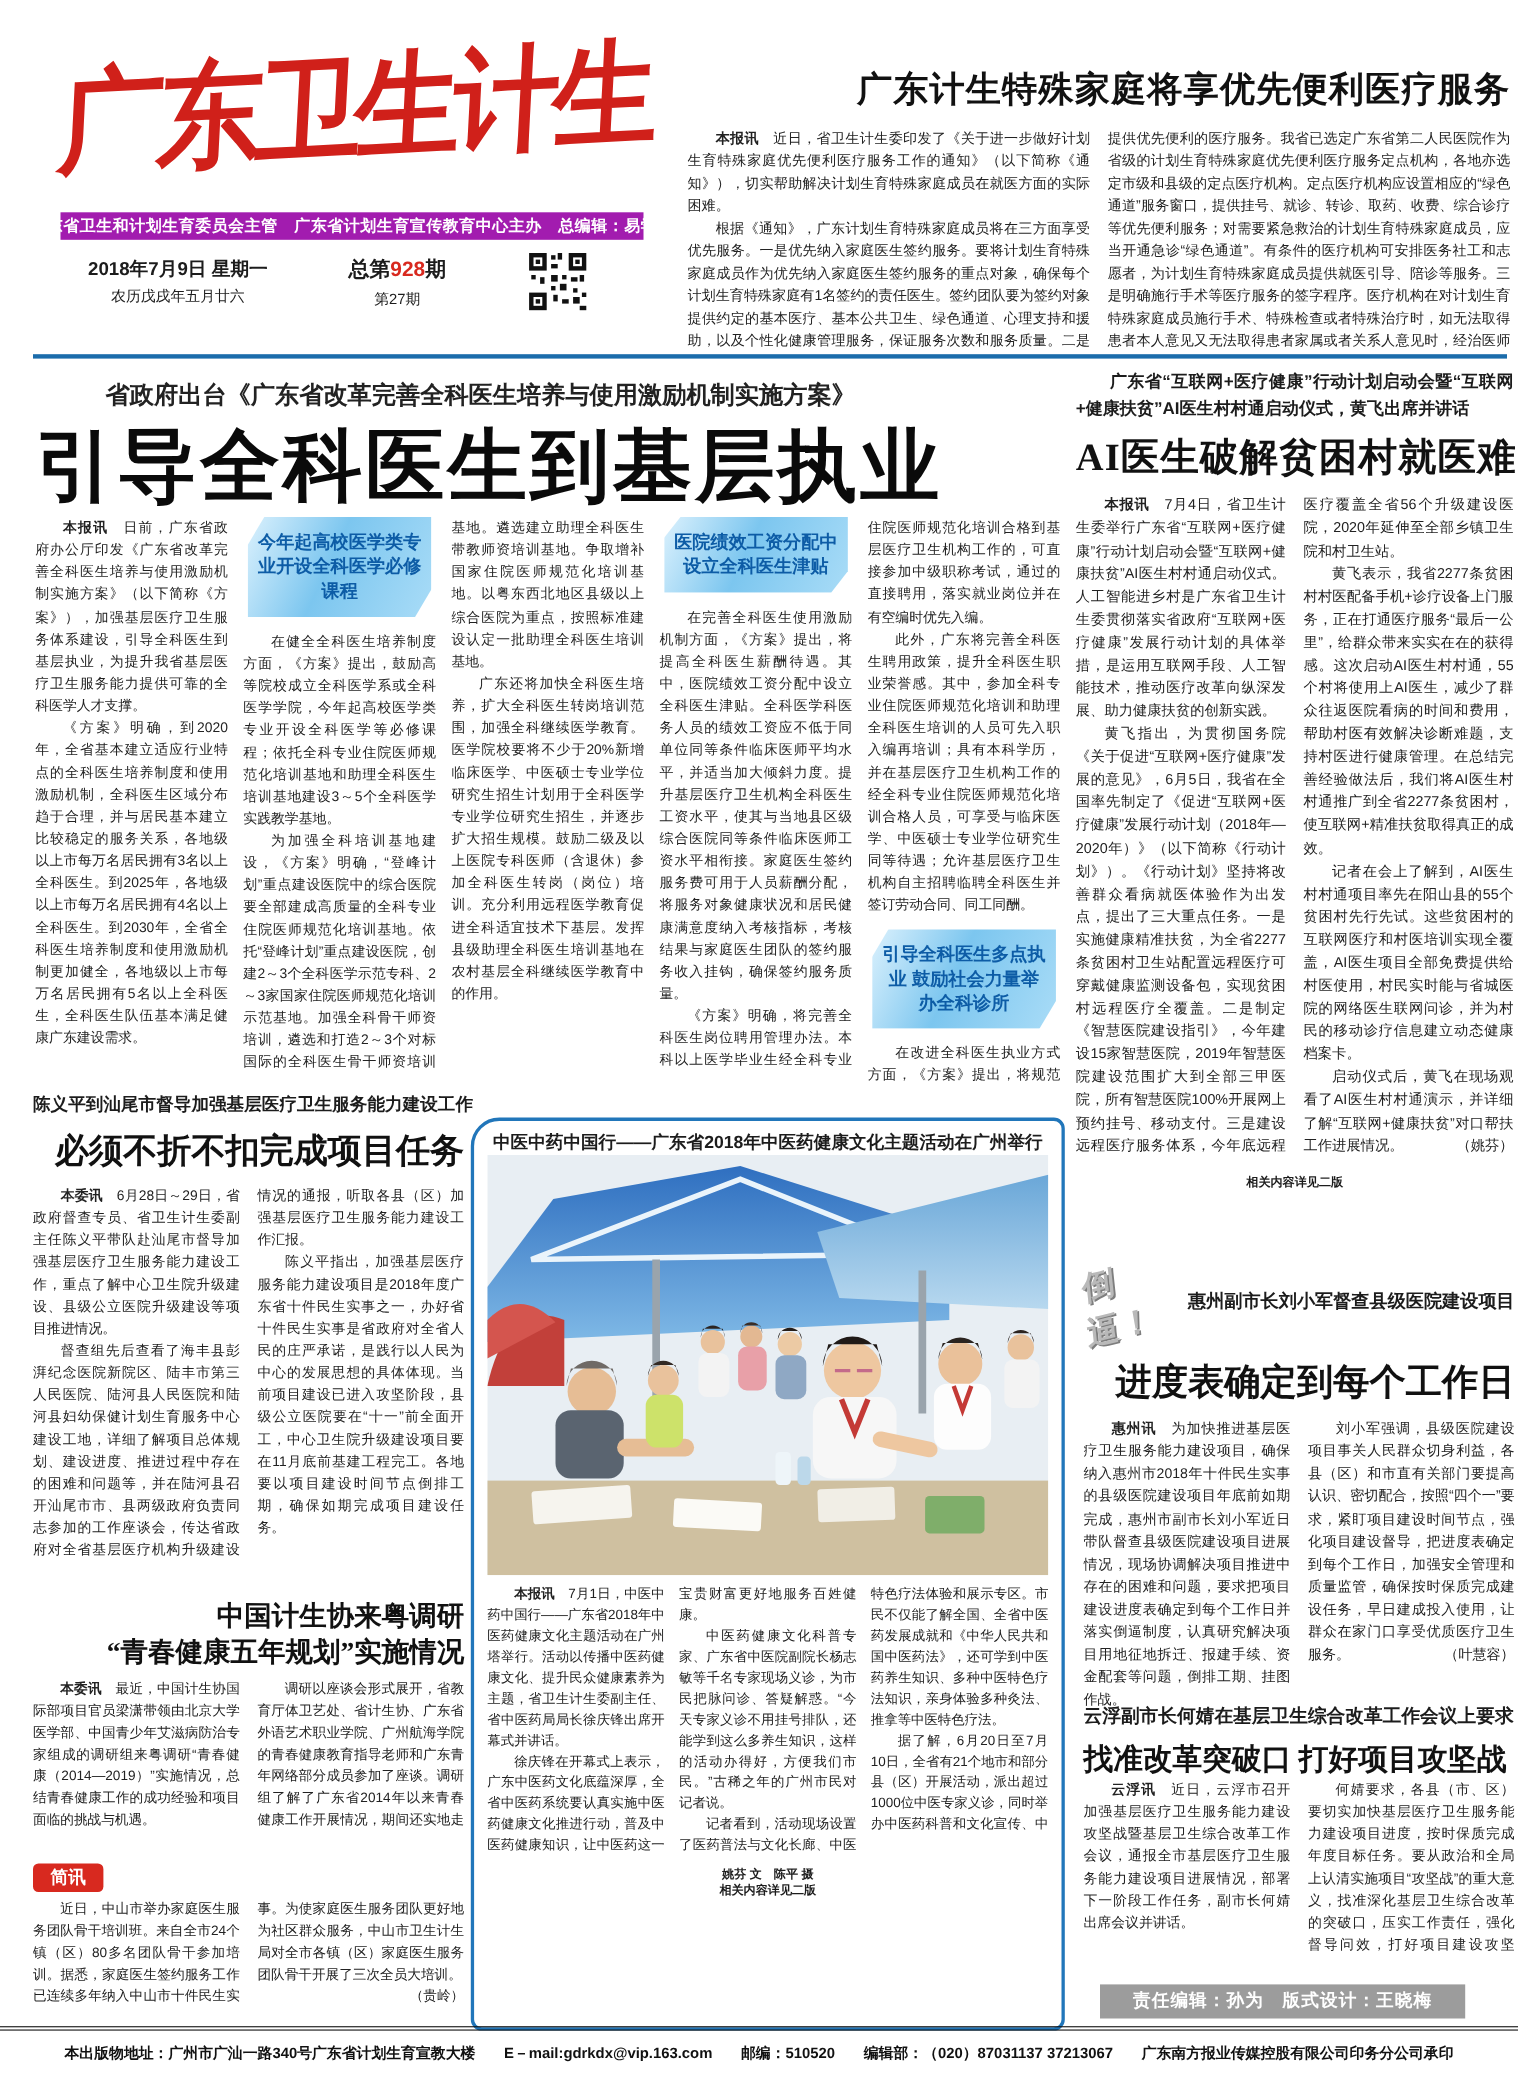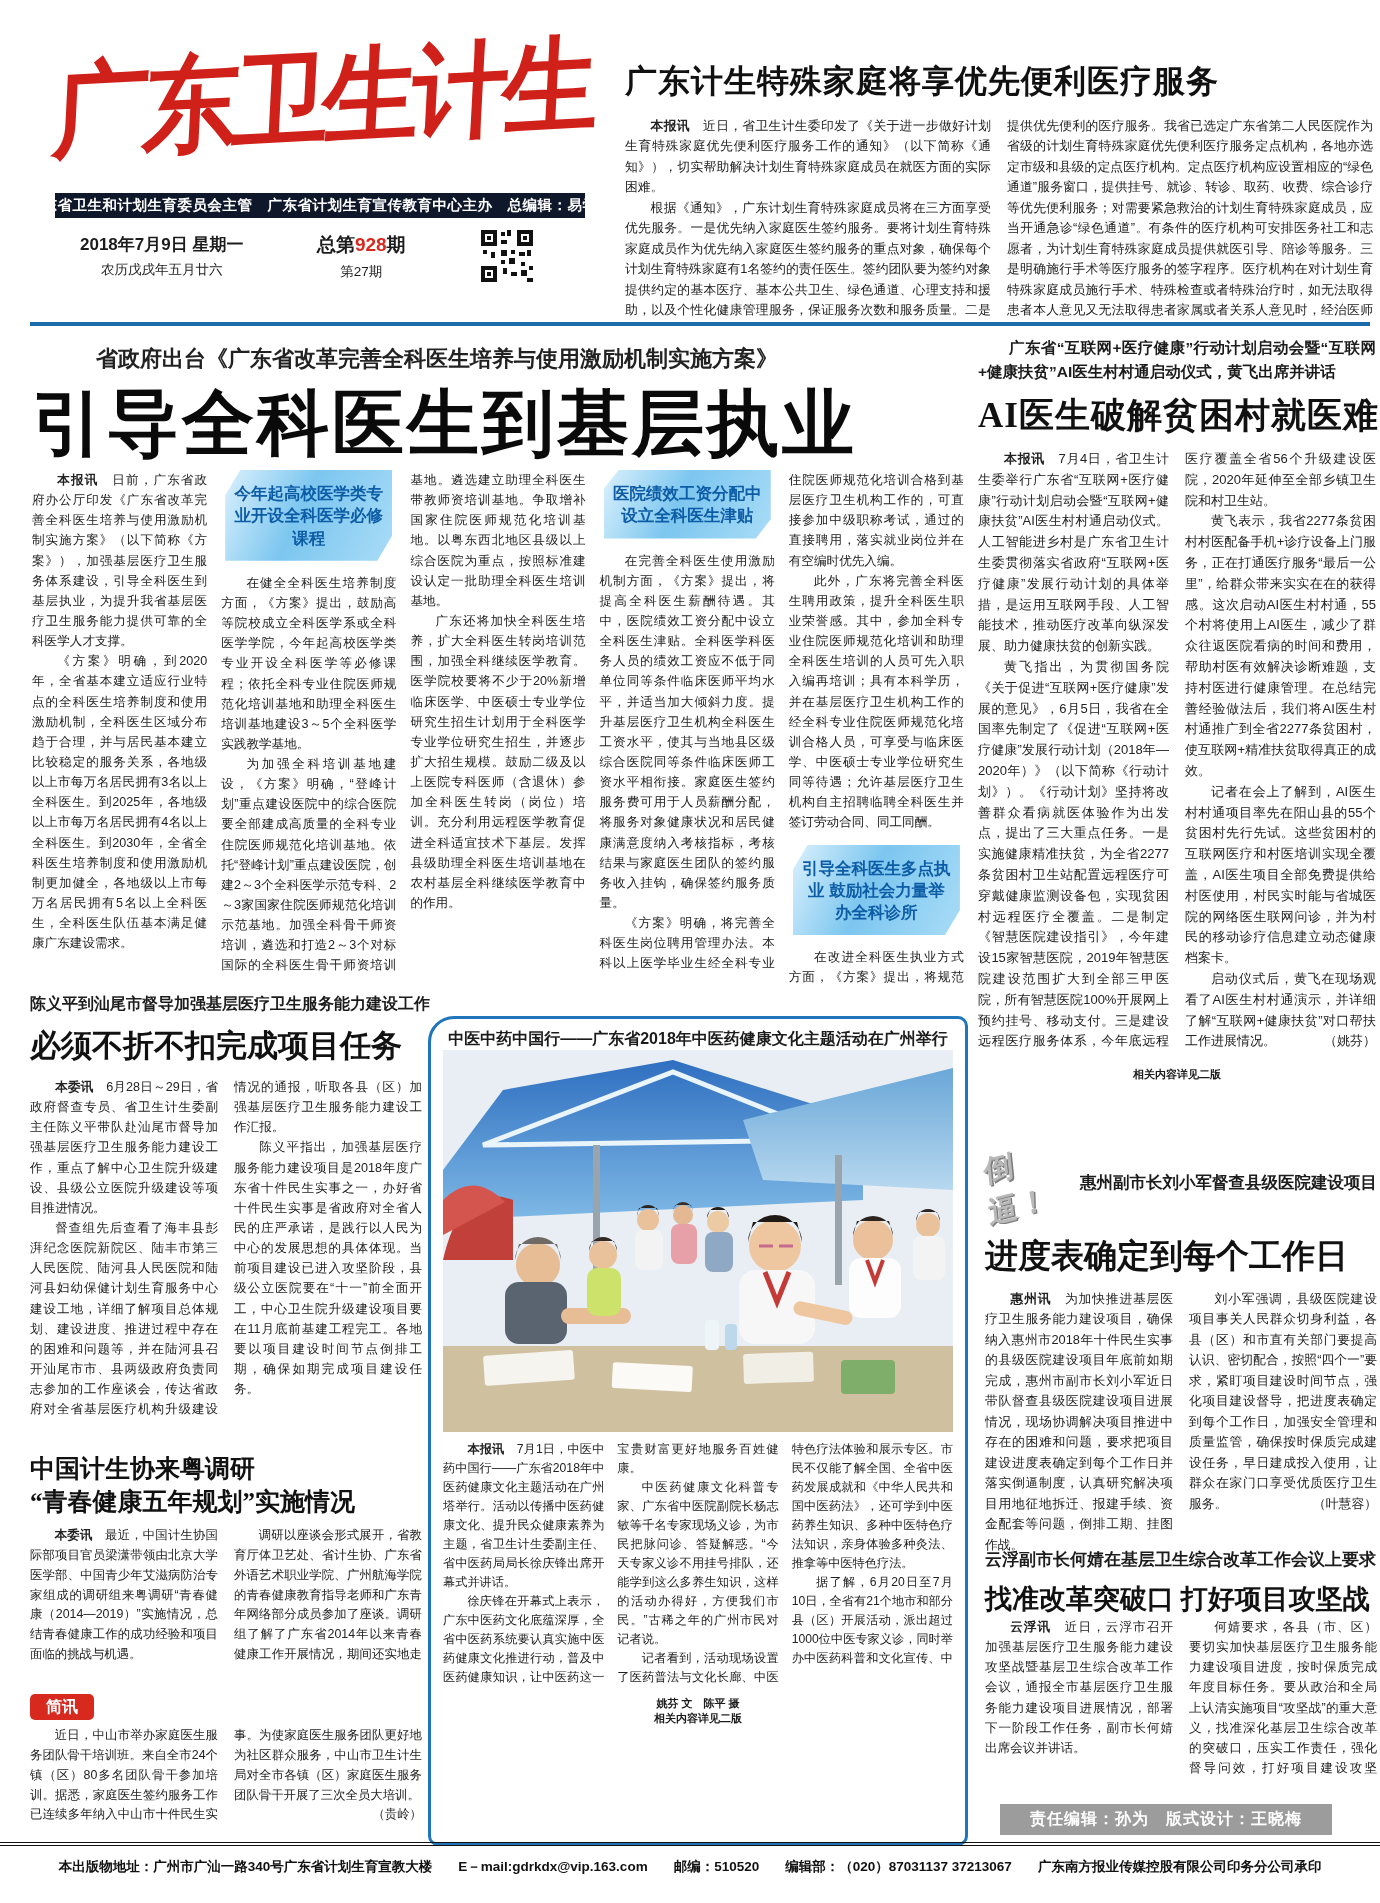--- a/index.html
+++ b/index.html
@@ -3,21 +3,21 @@
 <meta charset="utf-8">
 <style>
   html,body{margin:0;padding:0;background:#ffffff;}
   .page{position:relative;width:1380px;height:1903px;background:#ffffff;overflow:hidden;
         font-family:"Liberation Sans","DejaVu Sans",sans-serif;color:#1c1c1c;}
   .abs{position:absolute;}
   
   .masthead{left:50px;top:14px;width:545px;height:172px;display:flex;align-items:center;justify-content:center;}
   .masthead span{font-family:"Liberation Serif","DejaVu Serif",serif;font-weight:900;color:#d0201a;
         font-size:96px;letter-spacing:-6px;transform:rotate(-3deg) skewX(-6deg) scaleY(1.08);white-space:nowrap;}
-  .redbar{left:55px;top:193px;width:530px;height:25px;background:#0f172a;color:#ffffff;
+  .redbar{left:55px;top:193px;width:530px;height:25px;background:#a21caf;color:#ffffff;
         display:flex;align-items:center;justify-content:center;font-size:14.5px;font-weight:bold;letter-spacing:.5px;white-space:nowrap;}
   .dateline{left:80px;top:226px;width:455px;height:60px;display:flex;align-items:center;justify-content:space-between;}
   .datecol{display:flex;flex-direction:column;align-items:center;gap:5px;}
   .date-main{font-size:17px;font-weight:bold;}
   .date-sub{font-size:13.5px;}
   .issue-main{font-size:19px;font-weight:bold;}
   .issue-num{color:#d8291f;}
   
   .serifhead{font-family:"Liberation Serif","DejaVu Serif",serif;font-weight:900;color:#111;}
   .heihead{font-weight:900;color:#0a0a0a;}
@@ -49,21 +49,21 @@
   
   .side-kicker{font-size:16.5px;font-weight:bold;text-align:center;white-space:nowrap;}
   .gray-slant{display:inline-block;transform:rotate(-14deg) skewX(-8deg);font-weight:900;font-size:30px;
         color:#b9b9b9;text-shadow:1.5px 1.5px 0 #7e7e7e;letter-spacing:1px;}
   .brief-label{display:inline-flex;align-items:center;justify-content:center;background:#d8291f;color:#fff;
         font-weight:bold;font-size:16px;width:64px;height:26px;border-radius:5px;}
   .editorbar{left:1000px;top:1804px;width:332px;height:31px;background:#9c9c9c;color:#fff;font-weight:bold;
         font-size:16px;display:flex;align-items:center;justify-content:center;letter-spacing:1px;}
   .footer{left:0;top:1842px;width:1380px;border-top:4px double #111;padding-top:12px;}
   .footer-line{display:flex;justify-content:center;gap:26px;font-size:13.5px;font-weight:bold;color:#111;white-space:nowrap;}
-  .hl-center{text-align:left;}
+  .hl-center{text-align:right;}
 </style>
 </head>
 <body>
 
 <div class="page">
 
   <div class="abs masthead">
     <span>广东卫生计生</span>
   </div>
   <div class="abs redbar">

